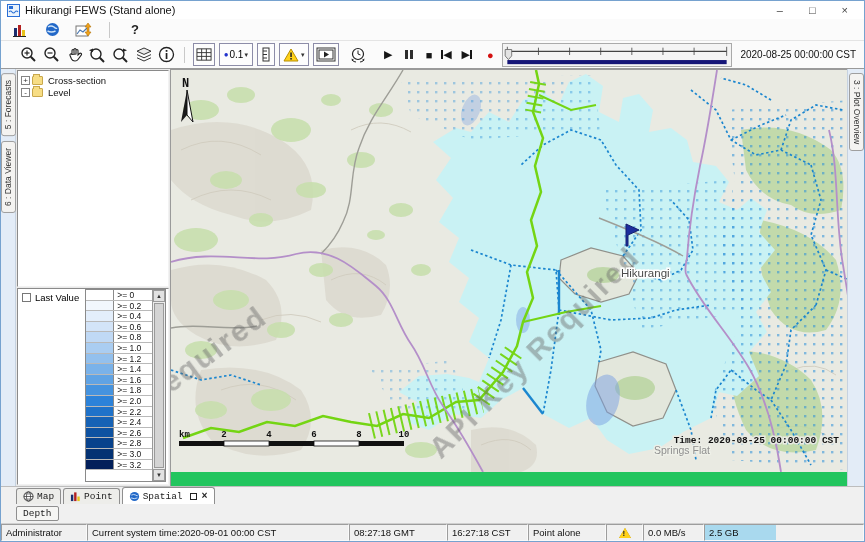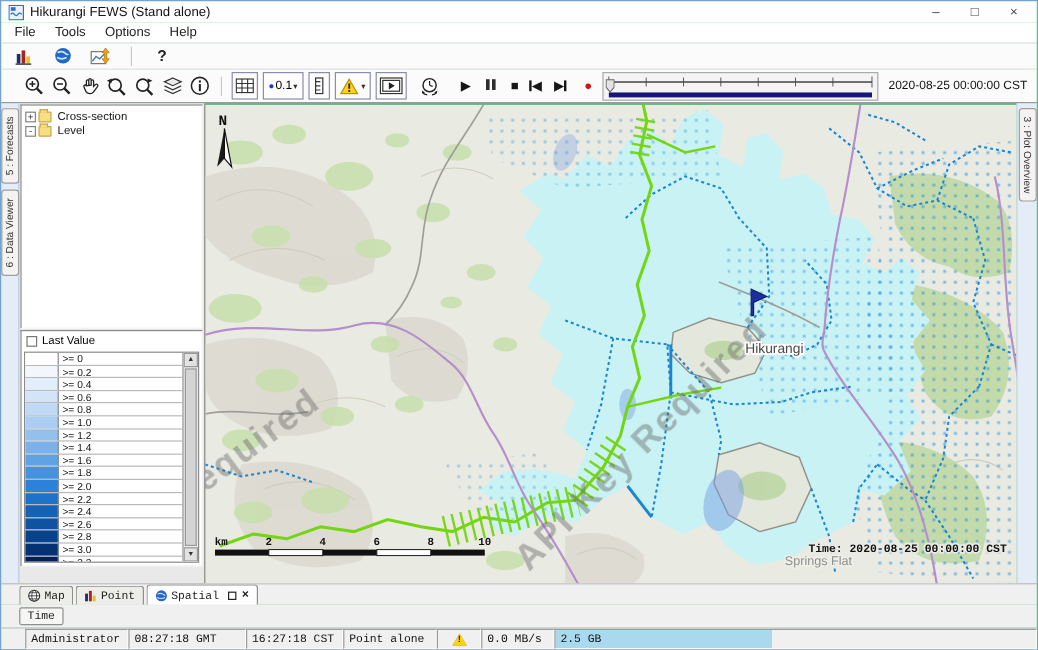--- a/index.html
+++ b/index.html
@@ -54,21 +54,21 @@
   .expander { width:9px; height:9px; border:1px solid #848484; background:#fff; font-size:8px; line-height:7px; text-align:center; color:#333; margin:0 2px 0 1px; flex:0 0 auto; }
   .folder { width:11px; height:9px; background:#f7dd84; border:1px solid #c9a84c; border-radius:1px; position:relative; margin-right:3px; flex:0 0 auto; }
   .folder::before { content:""; position:absolute; top:-3px; left:0; width:5px; height:2px; background:#f7dd84; border:1px solid #c9a84c; border-bottom:none; }
   .tchildren { margin-left:13px; border-left:1px dotted #9a9a9a; }
   .tchild { display:flex; align-items:center; height:12px; font-size:9.5px; }
   .tchild::before { content:""; width:7px; border-top:1px dotted #9a9a9a; margin-right:2px; }
   .bullet { width:5px; height:5px; border-radius:50%; background:#4a4a4a; margin-right:4px; flex:0 0 auto; }
   .tlabel { color:#111; padding:0 2px; }
   .tlabel.selected { background:#3c78c8; color:#fff; }
 
-  .legend-box { height:197px; margin:0 1px 14px 1px; background:#fff; border:1px solid; border-color:#8a8a8a #f2f2f2 #f2f2f2 #8a8a8a; display:flex; flex-direction:column; overflow:hidden; }
+  .legend-box { height:197px; margin:0 1px 1px 1px; background:#fff; border:1px solid; border-color:#8a8a8a #f2f2f2 #f2f2f2 #8a8a8a; display:flex; overflow:hidden; }
   .legend-check { height:17px; display:flex; align-items:center; gap:4px; padding:2px 4px; font-size:9.5px; }
   .checkbox { width:9px; height:9px; border:1px solid #777; background:#fff; flex:0 0 auto; }
   .legend-table { flex:1; margin:0 2px 2px 2px; border:1px solid #8a8a8a; display:flex; overflow:hidden; }
   .legend-rows { flex:1; display:flex; flex-direction:column; }
   .lrow { height:10.6px; flex:0 0 auto; display:flex; border-bottom:1px solid #b9b9b9; }
   .lswatch { width:28px; border-right:1px solid #8a8a8a; flex:0 0 auto; }
   .llabel { font-size:8.5px; line-height:10px; padding-left:3px; color:#111; white-space:nowrap; }
   .vscroll { width:13px; border-left:1px solid #999; background:#ececec; display:flex; flex-direction:column; flex:0 0 auto; }
   .vs-btn { height:12px; background:#e2e2e2; border:1px solid #9a9a9a; font-size:6px; text-align:center; line-height:10px; color:#333; flex:0 0 auto; }
   .vs-thumb { flex:1; margin:1px; background:#d4d4d4; border:1px solid #9a9a9a; }
@@ -79,21 +79,21 @@
   
   .tabbar { height:18px; background:#f0f0f0; display:flex; align-items:flex-end; gap:2px; padding:0 0 0 15px; border-top:1px solid #bdbdbd; flex:0 0 auto; }
   .btab { height:16px; display:flex; align-items:center; gap:3px; padding:0 6px; border:1px solid #8f8f8f; border-bottom:none; border-radius:3px 3px 0 0; background:#ededea; font-family:"Liberation Mono", monospace; font-size:9.5px; color:#222; }
   .btab.active { background:#fff; height:17px;text-align:center; }
   .btab .mini { width:11px; height:11px; flex:0 0 auto; }
   .tab-sq { width:7px; height:7px; border:1px solid #222; margin-left:4px; }
   .tab-x { font-weight:bold; font-size:10px; margin-left:2px; }
   .logsrow { height:19px; background:#f0f0f0; display:flex; align-items:center; padding-left:15px; flex:0 0 auto; }
   .logs-btn { font-family:"Liberation Mono", monospace; font-size:9.5px; border:1px solid #8f8f8f; border-radius:2px; background:#f6f6f4; padding:1px 6px; color:#222; }
 
-  .statusbar { height:18px; display:flex; background:#f0f0f0; border-top:1px solid #cfcfcf; flex:0 0 auto; font-family:Liberation Mono, monospace; font-size:9.5px; color:#111;padding-left:20px; }
+  .statusbar { height:18px; display:flex; background:#f0f0f0; border-top:1px solid #cfcfcf; flex:0 0 auto; font-family:Liberation Sans, sans-serif; font-size:9.5px; color:#111; }
   .scell { border:1px solid; border-color:#9d9d9d #fafafa #fafafa #9d9d9d; display:flex; align-items:center; padding:0 4px; white-space:nowrap; overflow:hidden; flex:0 0 auto; }
   .scell.mem { background:linear-gradient(to right,#a9d9ee 0 45%, #f0f0f0 45%); }
   .warn-tri { width:0; height:0; border-left:6px solid transparent; border-right:6px solid transparent; border-bottom:10px solid #ffd21a; position:relative; filter:drop-shadow(0 0 0.5px #a07800); }
   .warn-tri::after { content:"!"; position:absolute; left:-2px; top:1px; font-size:8px; font-weight:bold; color:#222; }
 </style>
 </head>
 <body>
 
 <div id="app">
 
@@ -104,26 +104,20 @@
       <rect x="2" y="2" width="4" height="3" fill="#2a6fd6"></rect>
     </svg>
     <span class="title-text">Hikurangi FEWS  (Stand alone)</span>
     <div class="win-controls">
       <span>–</span>
       <span>□</span>
       <span>×</span>
     </div>
   </div>
 
-  <div class="menubar">
-    <span class="menu-item">File</span>
-    <span class="menu-item">Tools</span>
-    <span class="menu-item">Options</span>
-    <span class="menu-item">Help</span>
-  </div>
 
   <div class="toolbar1">
     <span class="icon-btn">
       <svg width="16" height="16" viewBox="0 0 16 16">
         <rect x="2" y="6" width="3" height="8" fill="#1c2e6e"></rect>
           <rect x="6" y="3" width="3" height="11" fill="#b32020"></rect>
           <rect x="10" y="8" width="3" height="6" fill="#e8c21a"></rect>
         <line x1="1" y1="14.5" x2="14" y2="14.5" stroke="#222"></line>
       </svg>
     </span>
@@ -580,25 +574,26 @@
         <circle cx="6" cy="6" r="5" fill="#2268c8"></circle>
         <path d="M2.5 4.5 q2.5 -1.5 5 0 q1.5 1.5 2 0.5 M2.2 7.5 q3.5 1.8 7 0" stroke="#cfe4f8" stroke-width="1" fill="none"></path>
       </svg>
       <span>Spatial</span>
       <span class="tab-sq"></span>
       <span class="tab-x">×</span>
     </span>
   </div>
 
   <div class="logsrow">
-    <span class="logs-btn">Time</span>
+    <span class="logs-btn">Depth</span>
   </div>
 
   <div class="statusbar">
     <span class="scell" style="width:86px;">Administrator</span>
+    <span class="scell" style="width:262px;">Current system time:2020-09-01 00:00 CST</span>
     <span class="scell" style="width:98px;">08:27:18 GMT</span>
     <span class="scell" style="width:81px;">16:27:18 CST</span>
     <span class="scell" style="width:78px;">Point alone</span>
     <span class="scell" style="width:37px;justify-content:center;">
         <span class="warn-tri"></span>
       </span>
     <span class="scell" style="width:61px;">0.0 MB/s</span>
     <span class="scell mem" style="flex:1;">2.5 GB</span>
   </div>
 

